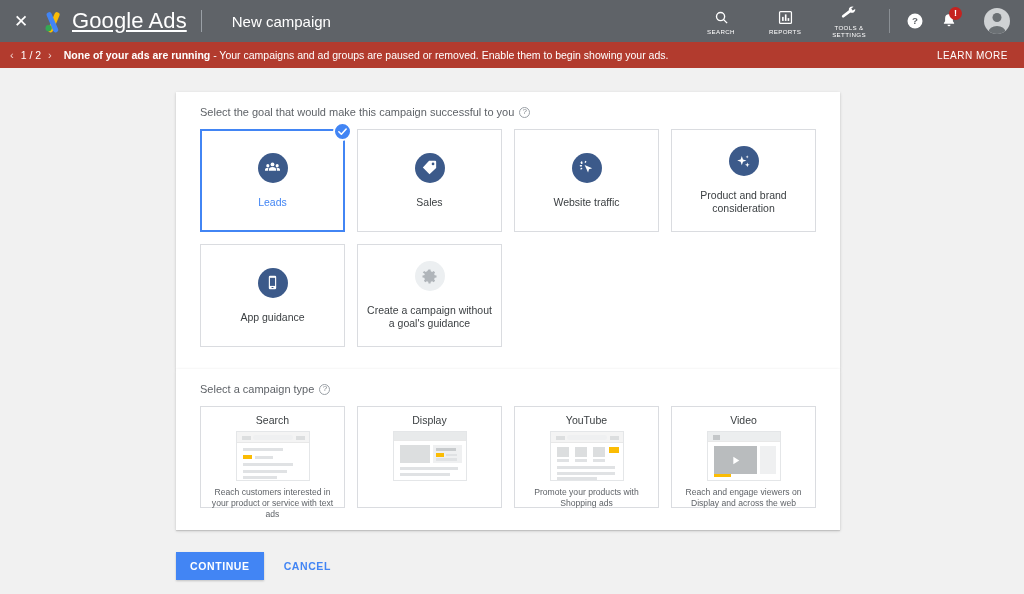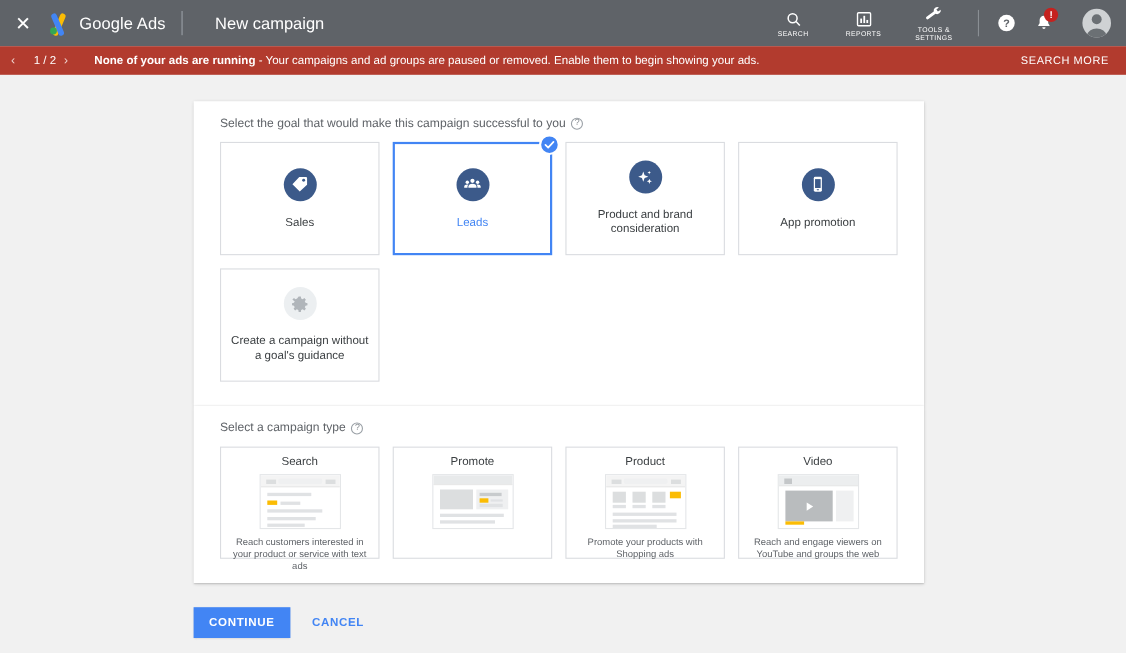--- a/index.html
+++ b/index.html
@@ -17,22 +17,22 @@
     padding: 0 14px 0 10px;
     color: #fff;
   }
   .close-x {
     width: 22px; height: 22px; flex: none;
     display: flex; align-items: center; justify-content: center;
     font-size: 17px; color: #fff; cursor: pointer; line-height: 1;
   }
   .gads-logo { width: 26px; height: 26px; margin-left: 8px; flex: none; }
   .brand {
-    font-size: 15px; letter-spacing: .1px; margin-left: 6px;
-    color: #fff; white-space: nowrap;
+    font-size: 22px; letter-spacing: .1px; margin-left: 6px;
+    color: #fff; white-space: nowrap; text-decoration: underline;
   }
   .vsep { width: 1px; height: 22px; background: #9aa0a6; margin: 0 14px; flex: none; }
   .page-title { font-size: 15px; color: #fff; white-space: nowrap; margin-left: 16px; }
   .spacer { flex: 1 1 auto; }
 
   .tool {
     display: flex; flex-direction: column; align-items: center; justify-content: center;
     width: 64px; cursor: pointer; color: #fff; text-decoration: none;
   }
   .tool .ic { height: 17px; display: flex; align-items: flex-end; }
@@ -74,22 +74,22 @@
     height: 26px; background: #b23b2e;
     display: flex; align-items: center;
     padding: 0 16px 0 10px; color: #fff;
     font-size: 10.5px;
   }
   .pager { display: flex; align-items: center; gap: 7px; flex: none; }
   .pager .arw {
     font-size: 11px; color: #f0d6d2; cursor: pointer;
     line-height: 1; user-select: none;
   }
-  .pager .cnt { font-size: 10.5px; color: #fff; margin-left: 10px; }
-  .banner-text { margin-left: 24px; white-space: nowrap; }
+  .pager .cnt { font-size: 10.5px; color: #fff; }
+  .banner-text { margin-left: 12px; white-space: nowrap; }
   .banner-text b { font-weight: bold; }
   .banner-text span { font-weight: normal; }
   .learn-more {
     font-size: 10px; letter-spacing: .5px; color: #fff;
     cursor: pointer; white-space: nowrap;
   }
 
   
   .content { padding: 24px 0 0 0; height: calc(594px - 68px); overflow: hidden; }
   .panel {
@@ -254,62 +254,75 @@
 <div class="banner">
   <div class="pager">
     <span class="arw">‹</span>
     <span class="cnt">1 / 2</span>
     <span class="arw">›</span>
   </div>
   <div class="banner-text">
     <b>None of your ads are running</b><span> - Your campaigns and ad groups are paused or removed. Enable them to begin showing your ads.</span>
   </div>
   <div class="spacer"></div>
-  <div class="learn-more">SEARCH MORE</div>
+  <div class="learn-more">LEARN MORE</div>
 </div>
 
 <div class="content">
 
   <div class="panel">
     <div class="sec-head">
       <span>Select the goal that would make this campaign successful to you</span>
       <span class="help-ic">?</span>
     </div>
 
     <div class="goal-grid">
-
-      <div class="goal-card">
-        <div class="goal-ic">
-          <svg width="17" height="17" viewBox="0 0 24 24">
-            <path d="M11.4 2.6H20a1.4 1.4 0 0 1 1.4 1.4v8.6L12 21.4 2.6 12Z" fill="#fff"></path>
-            <circle cx="17" cy="7" r="1.9" fill="#3c5a8a"></circle>
-          </svg>
-        </div>
-        <div class="goal-lbl">Sales</div>
-      </div>
 
       <div class="goal-card selected">
         <div class="check-badge">
           <svg width="11" height="11" viewBox="0 0 24 24" fill="none" stroke="#fff" stroke-width="3.4" stroke-linecap="round" stroke-linejoin="round">
             <polyline points="4,12.5 9.5,18 20,6.5"></polyline>
           </svg>
         </div>
         <div class="goal-ic">
           <svg width="17" height="17" viewBox="0 0 24 24" fill="#fff">
             <circle cx="12" cy="7.6" r="2.7"></circle>
             <circle cx="5.4" cy="9.4" r="2.2"></circle>
             <circle cx="18.6" cy="9.4" r="2.2"></circle>
             <path d="M12 11.4c-3 0-5.2 1.6-5.2 3.6v1.6h10.4V15c0-2-2.2-3.6-5.2-3.6Z"></path>
             <path d="M5.4 12.4c-2.3 0-4 1.2-4 2.7v1.5h4.2V15c0-1 .5-1.9 1.3-2.5a6 6 0 0 0-1.5-.1Z"></path>
             <path d="M18.6 12.4c2.3 0 4 1.2 4 2.7v1.5h-4.2V15c0-1-.5-1.9-1.3-2.5a6 6 0 0 1 1.5-.1Z"></path>
           </svg>
         </div>
         <div class="goal-lbl">Leads</div>
       </div>
 
+      <div class="goal-card">
+        <div class="goal-ic">
+          <svg width="17" height="17" viewBox="0 0 24 24">
+            <path d="M11.4 2.6H20a1.4 1.4 0 0 1 1.4 1.4v8.6L12 21.4 2.6 12Z" fill="#fff"></path>
+            <circle cx="17" cy="7" r="1.9" fill="#3c5a8a"></circle>
+          </svg>
+        </div>
+        <div class="goal-lbl">Sales</div>
+      </div>
+
+      <div class="goal-card">
+        <div class="goal-ic">
+          <svg width="17" height="17" viewBox="0 0 24 24" fill="#fff">
+            <path d="M9.4 8.6 20 13.2l-4.4 1.4-1.4 4.4Z"></path>
+            <rect x="4.2" y="3.2" width="2" height="3.6" rx="1"></rect>
+            <rect x="9.6" y="2.6" width="2" height="3" rx="1" transform="rotate(28 10.6 4.1)"></rect>
+            <rect x="2.4" y="8.6" width="3.4" height="2" rx="1"></rect>
+            <rect x="3.2" y="12.6" width="3" height="2" rx="1" transform="rotate(-28 4.7 13.6)"></rect>
+            <rect x="3.4" y="4.6" width="3" height="2" rx="1" transform="rotate(40 4.9 5.6)"></rect>
+          </svg>
+        </div>
+        <div class="goal-lbl">Website traffic</div>
+      </div>
 
       <div class="goal-card">
         <div class="goal-ic">
           <svg width="17" height="17" viewBox="0 0 24 24" fill="#fff">
             <path d="M9.6 4.2 11.3 9l4.8 1.7-4.8 1.7-1.7 4.8-1.7-4.8L3.1 10.7 7.9 9Z"></path>
             <path d="M17.4 13.4l.9 2.4 2.4.9-2.4.9-.9 2.4-.9-2.4-2.4-.9 2.4-.9Z"></path>
             <path d="M17.2 3.2l.6 1.7 1.7.6-1.7.6-.6 1.7-.6-1.7-1.7-.6 1.7-.6Z"></path>
           </svg>
         </div>
         <div class="goal-lbl">Product and brand consideration</div>
@@ -317,21 +330,21 @@
 
 
       <div class="goal-card">
         <div class="goal-ic">
           <svg width="17" height="17" viewBox="0 0 24 24">
             <rect x="6.8" y="2.4" width="10.4" height="19.2" rx="1.8" fill="#fff"></rect>
             <rect x="8.4" y="5.4" width="7.2" height="11.4" fill="#3c5a8a"></rect>
             <rect x="10.4" y="18.4" width="3.2" height="1.2" rx=".6" fill="#3c5a8a"></rect>
           </svg>
         </div>
-        <div class="goal-lbl">App promotion</div>
+        <div class="goal-lbl">App guidance</div>
       </div>
 
       <div class="goal-card">
         <div class="goal-ic muted">
           <svg width="17" height="17" viewBox="0 0 24 24" fill="#b0b5ba">
             <path d="M12 8.2a3.8 3.8 0 1 0 0 7.6 3.8 3.8 0 0 0 0-7.6Zm0 5.6a1.8 1.8 0 1 1 0-3.6 1.8 1.8 0 0 1 0 3.6Z"></path>
             <path d="M10.6 2.2h2.8l.4 2.5 2 .9 2.1-1.4 2 2-1.4 2.1.9 2 2.5.4v2.8l-2.5.4-.9 2 1.4 2.1-2 2-2.1-1.4-2 .9-.4 2.5h-2.8l-.4-2.5-2-.9-2.1 1.4-2-2 1.4-2.1-.9-2-2.5-.4v-2.8l2.5-.4.9-2L2.5 6.2l2-2 2.1 1.4 2-.9Z"></path>
           </svg>
         </div>
         <div class="goal-lbl">Create a campaign without a goal's guidance</div>
@@ -360,36 +373,36 @@
           <div class="m-yellow" style="left:6px;top:23px;width:9px;height:4px;"></div>
           <div class="m-bar" style="left:18px;top:23.5px;width:18px;height:3px;"></div>
           <div class="m-bar" style="left:6px;top:31px;width:50px;height:2.5px;"></div>
           <div class="m-bar" style="left:6px;top:38px;width:44px;height:3px;"></div>
           <div class="m-bar" style="left:6px;top:44px;width:34px;height:2.5px;"></div>
         </div>
         <div class="type-desc">Reach customers interested in your product or service with text ads</div>
       </div>
 
       <div class="type-card">
-        <div class="type-title">Promote</div>
+        <div class="type-title">Display</div>
         <div class="type-art">
           <div class="m-top" style="height:9px;background:#e8eaeb;"></div>
           <div class="m-block" style="left:6px;top:13px;width:30px;height:18px;"></div>
           <div class="m-lightblock" style="left:39px;top:13px;width:29px;height:18px;"></div>
           <div class="m-bar" style="left:42px;top:16px;width:20px;height:3px;background:#c8cbcd;"></div>
           <div class="m-yellow" style="left:42px;top:21px;width:8px;height:3.5px;"></div>
           <div class="m-bar" style="left:52px;top:21.5px;width:11px;height:2.5px;"></div>
           <div class="m-bar" style="left:42px;top:26px;width:21px;height:2.5px;"></div>
           <div class="m-bar" style="left:6px;top:35px;width:58px;height:3px;"></div>
           <div class="m-bar" style="left:6px;top:41px;width:50px;height:3px;"></div>
         </div>
       </div>
 
       <div class="type-card">
-        <div class="type-title">Product</div>
+        <div class="type-title">YouTube</div>
         <div class="type-art">
           <div class="m-top"></div>
           <div class="m-block" style="left:5px;top:3.5px;width:9px;height:4px;"></div>
           <div class="m-lightblock" style="left:16px;top:3px;width:40px;height:5px;border-radius:2px;"></div>
           <div class="m-block" style="left:59px;top:3.5px;width:9px;height:4px;"></div>
           <div class="m-block" style="left:6px;top:15px;width:12px;height:10px;"></div>
           <div class="m-block" style="left:24px;top:15px;width:12px;height:10px;"></div>
           <div class="m-block" style="left:42px;top:15px;width:12px;height:10px;"></div>
           <div class="m-yellow" style="left:58px;top:15px;width:10px;height:6px;"></div>
           <div class="m-bar" style="left:6px;top:27px;width:12px;height:2.5px;"></div>
@@ -407,21 +420,21 @@
         <div class="type-art">
           <div class="m-top" style="height:10px;background:#eceeef;"></div>
           <div class="m-block" style="left:5px;top:2.5px;width:7px;height:5px;background:#c4c7c9;"></div>
           <div class="m-block" style="left:6px;top:14px;width:43px;height:28px;background:#b9bcbe;"></div>
           <div class="m-yellow" style="left:6px;top:42px;width:17px;height:2.5px;"></div>
           <div class="m-lightblock" style="left:52px;top:14px;width:16px;height:28px;"></div>
           <svg style="position:absolute;left:21px;top:22px;" width="13" height="13" viewBox="0 0 24 24">
             <polygon points="8,5 19,12 8,19" fill="#fff"></polygon>
           </svg>
         </div>
-        <div class="type-desc">Reach and engage viewers on YouTube and groups the web</div>
+        <div class="type-desc">Reach and engage viewers on Display and across the web</div>
       </div>
     </div>
   </div>
 
   <div class="actions">
     <button class="btn-primary">CONTINUE</button>
     <button class="btn-text">CANCEL</button>
   </div>
 
 </div>

